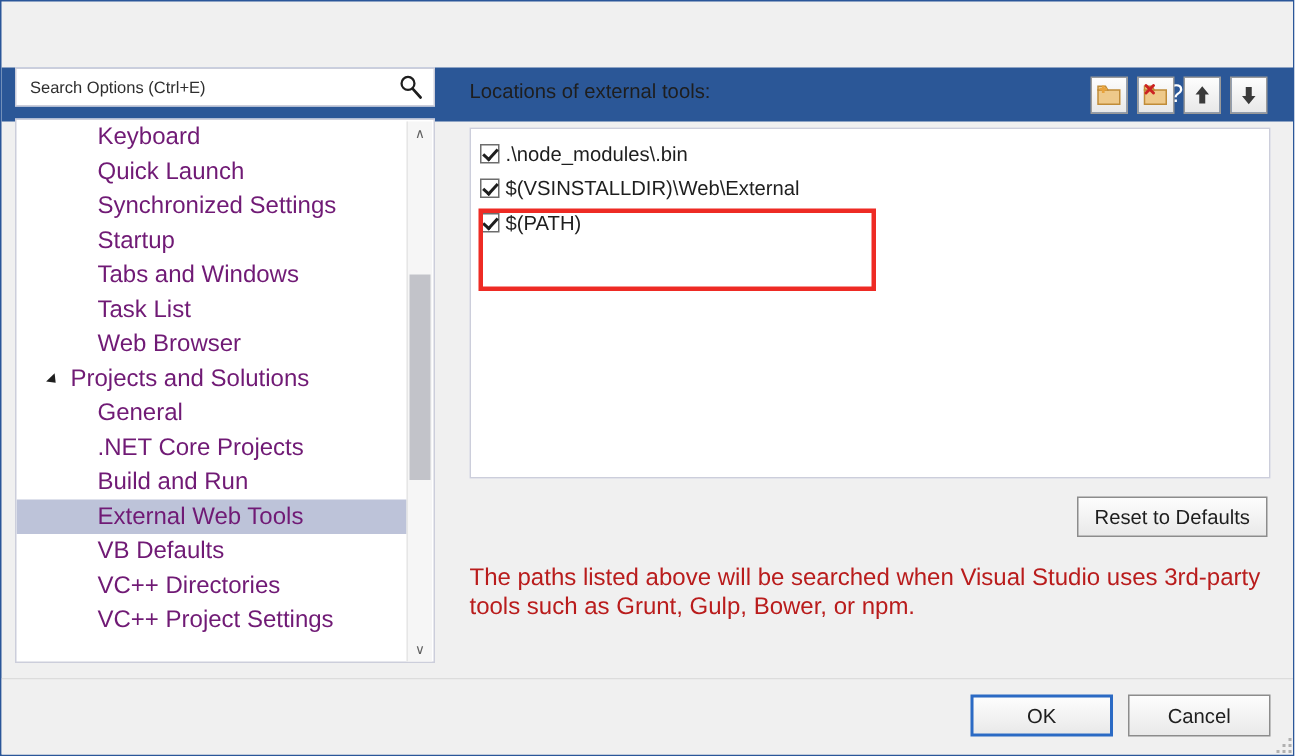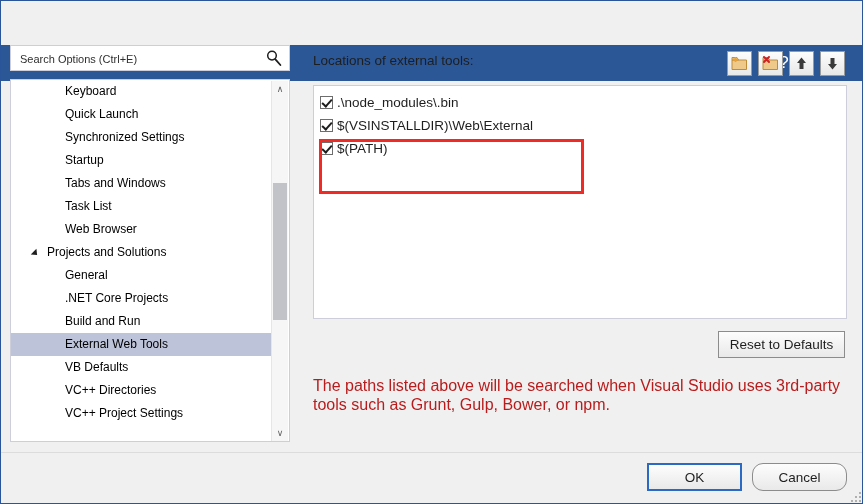--- a/index.html
+++ b/index.html
@@ -96,22 +96,22 @@
     position: absolute;
     left: 0; top: 0;
     width: 262px;
     margin: 0; padding: 0;
     list-style: none;
   }
   .tree-item {
     position: relative;
     height: 23px;
     line-height: 23px;
-    font-size: 12px;
-    color: #000000;
+    font-size: 16px;
+    color: #701a75;
     white-space: nowrap;
     cursor: default;
   }
   .tree-item .label { position: absolute; top: 0; }
   .tree-item.lvl1 .label { left: 54px; }
   .tree-item.lvl0 .label { left: 36px; }
   .tree-item.selected { background: #bdc3d9; }
   .expander {
     position: absolute;
     left: 22px; top: 8px;
@@ -277,21 +277,21 @@
     font-family: "Liberation Sans", sans-serif;
     font-size: 13.5px;
     color: #1e1e1e;
     background: linear-gradient(#fdfdfd, #e9e9e9);
     border: 1px solid #8c8c8c;
     box-sizing: border-box;
     cursor: default;
     margin-left: 32px;
   }
   #ok-btn { right: 122px; border: 2px solid #2b6ac4; }
-  #cancel-btn { right: 17px; border-radius: 11px; }
+  #cancel-btn { right: 17px; }
   #resize-grip {
     position: absolute;
     right: 3px; bottom: 2px;
     width: 12px; height: 12px;
   }
   #resize-grip i {
     position: absolute;
     width: 2px; height: 2px;
     background: #b0b0b0;
   }

